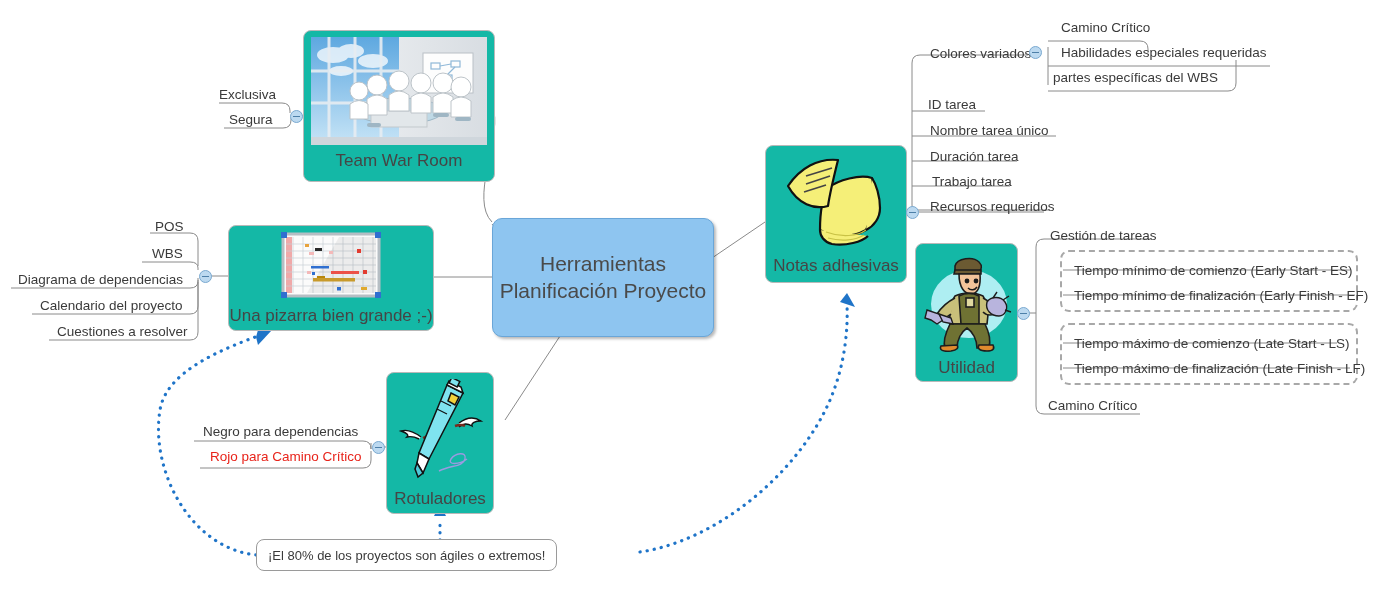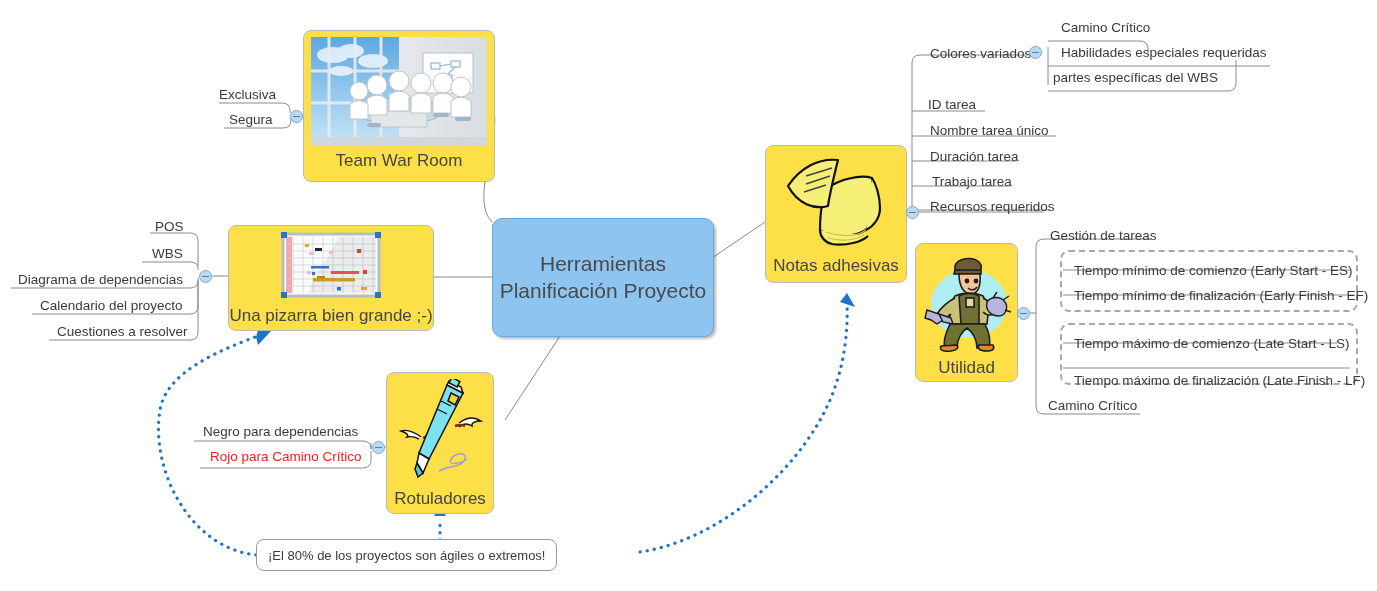--- a/index.html
+++ b/index.html
@@ -9,21 +9,21 @@
   svg.wires{position:absolute;left:0;top:0;width:1377px;height:591px;pointer-events:none;}
 
   
   .central{position:absolute;left:492px;top:218px;width:220px;height:117px;
            background:#8ec5f0;border:1px solid #6aa6d8;border-radius:10px;
            box-shadow:2px 2px 3px rgba(0,0,0,.28);
            display:flex;align-items:center;justify-content:center;}
   .central .txt{font-size:21px;font-weight:normal;color:#4a4a4a;text-align:center;line-height:1.28;}
 
   
-  .imgnode{position:absolute;background:#fde047;border:1px solid #b9b9b9;border-radius:8px;
+  .imgnode{position:absolute;background:#14b8a6;border:1px solid #b9b9b9;border-radius:8px;
            display:flex;flex-direction:column;align-items:center;}
   .imgnode .cap{font-size:17px;color:#454545;padding:2px 8px 4px;white-space:nowrap;}
   .imgnode .pic{flex:0 0 auto;}
 
   
   .leaf{position:absolute;font-size:13.5px;color:#3a3a3a;white-space:nowrap;line-height:1;}
   .leaf.red{color:#e8231a;}
 
   
   .callout{position:absolute;left:256px;top:539px;height:30px;
@@ -351,19 +351,19 @@
 
   <div class="leaf" style="left:1050px;top:229px;">Gestión de tareas</div>
   <div class="leaf" style="left:1048px;top:399px;">Camino Crítico</div>
 
   <div class="dashgroup" style="left:1060px;top:250px;width:298px;height:62px;"></div>
   <div class="leaf" style="left:1074px;top:264px;">Tiempo mínimo de comienzo (Early Start - ES)</div>
   <div class="leaf" style="left:1074px;top:289px;">Tiempo mínimo de finalización (Early Finish - EF)</div>
 
   <div class="dashgroup" style="left:1060px;top:323px;width:298px;height:62px;"></div>
   <div class="leaf" style="left:1074px;top:337px;">Tiempo máximo de comienzo (Late Start - LS)</div>
-  <div class="leaf" style="left:1074px;top:362px;margin-top:12px;">Tiempo máximo de finalización (Late Finish - LF)</div>
+  <div class="leaf" style="left:1074px;top:362px;">Tiempo máximo de finalización (Late Finish - LF)</div>
 
   <div class="callout">
     <span>¡El 80% de los proyectos son ágiles o extremos!</span>
   </div>
 
 </div>
 
 </body></html>

